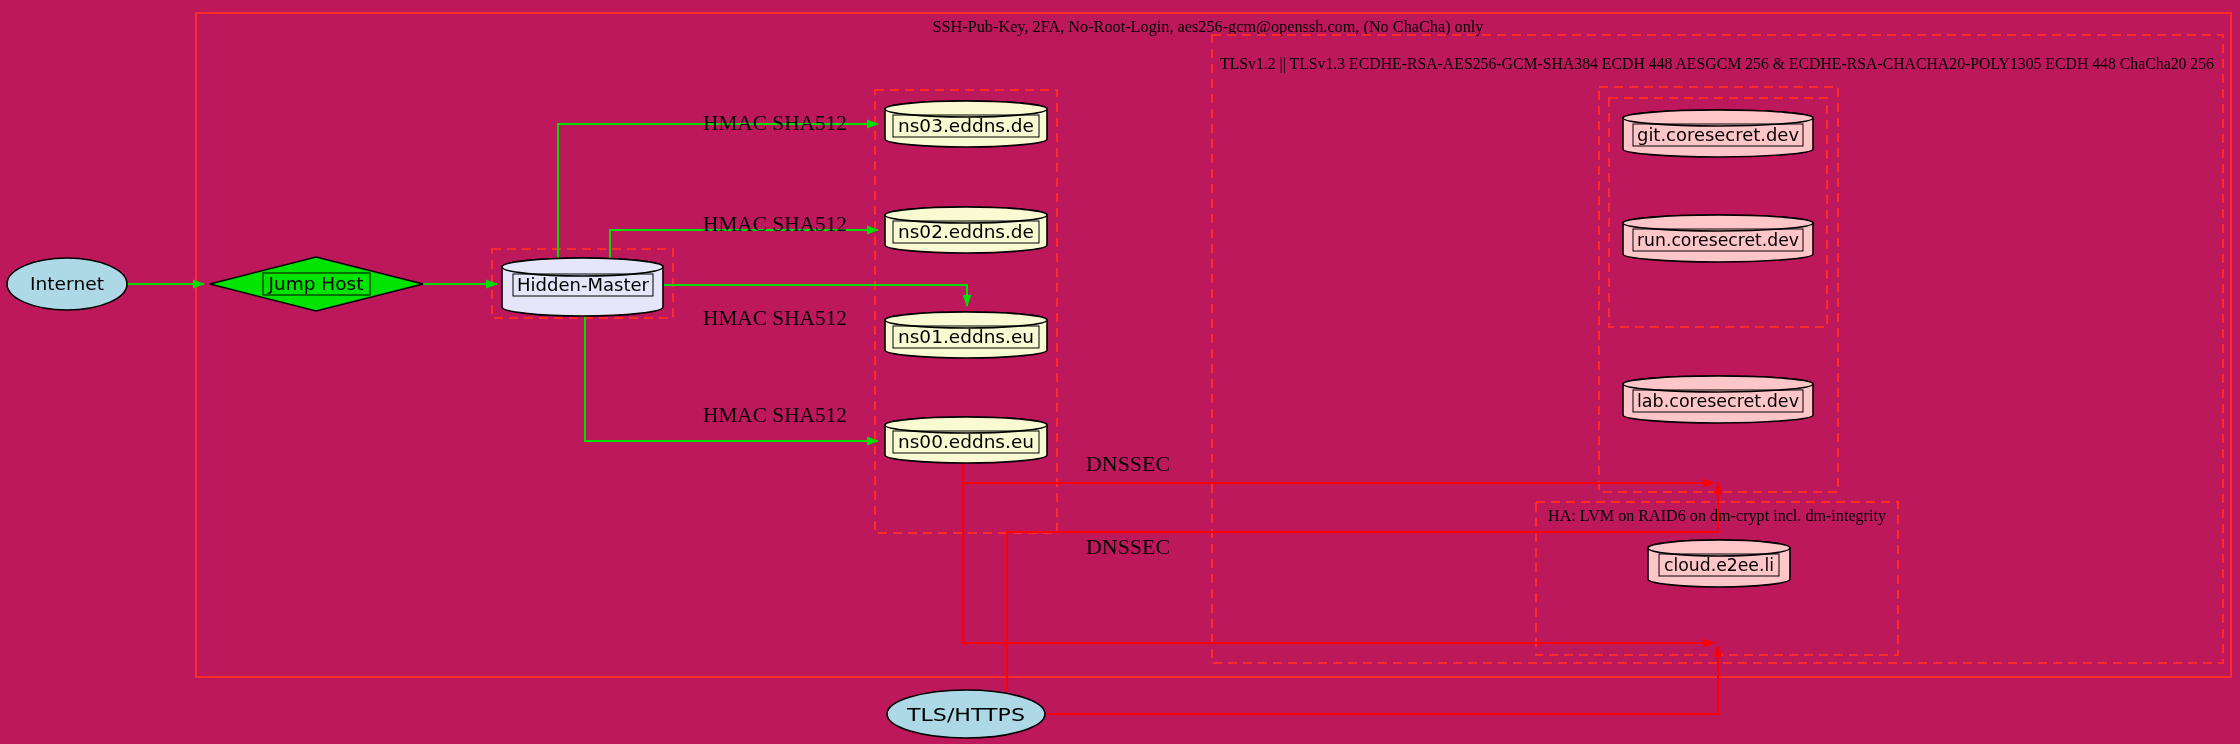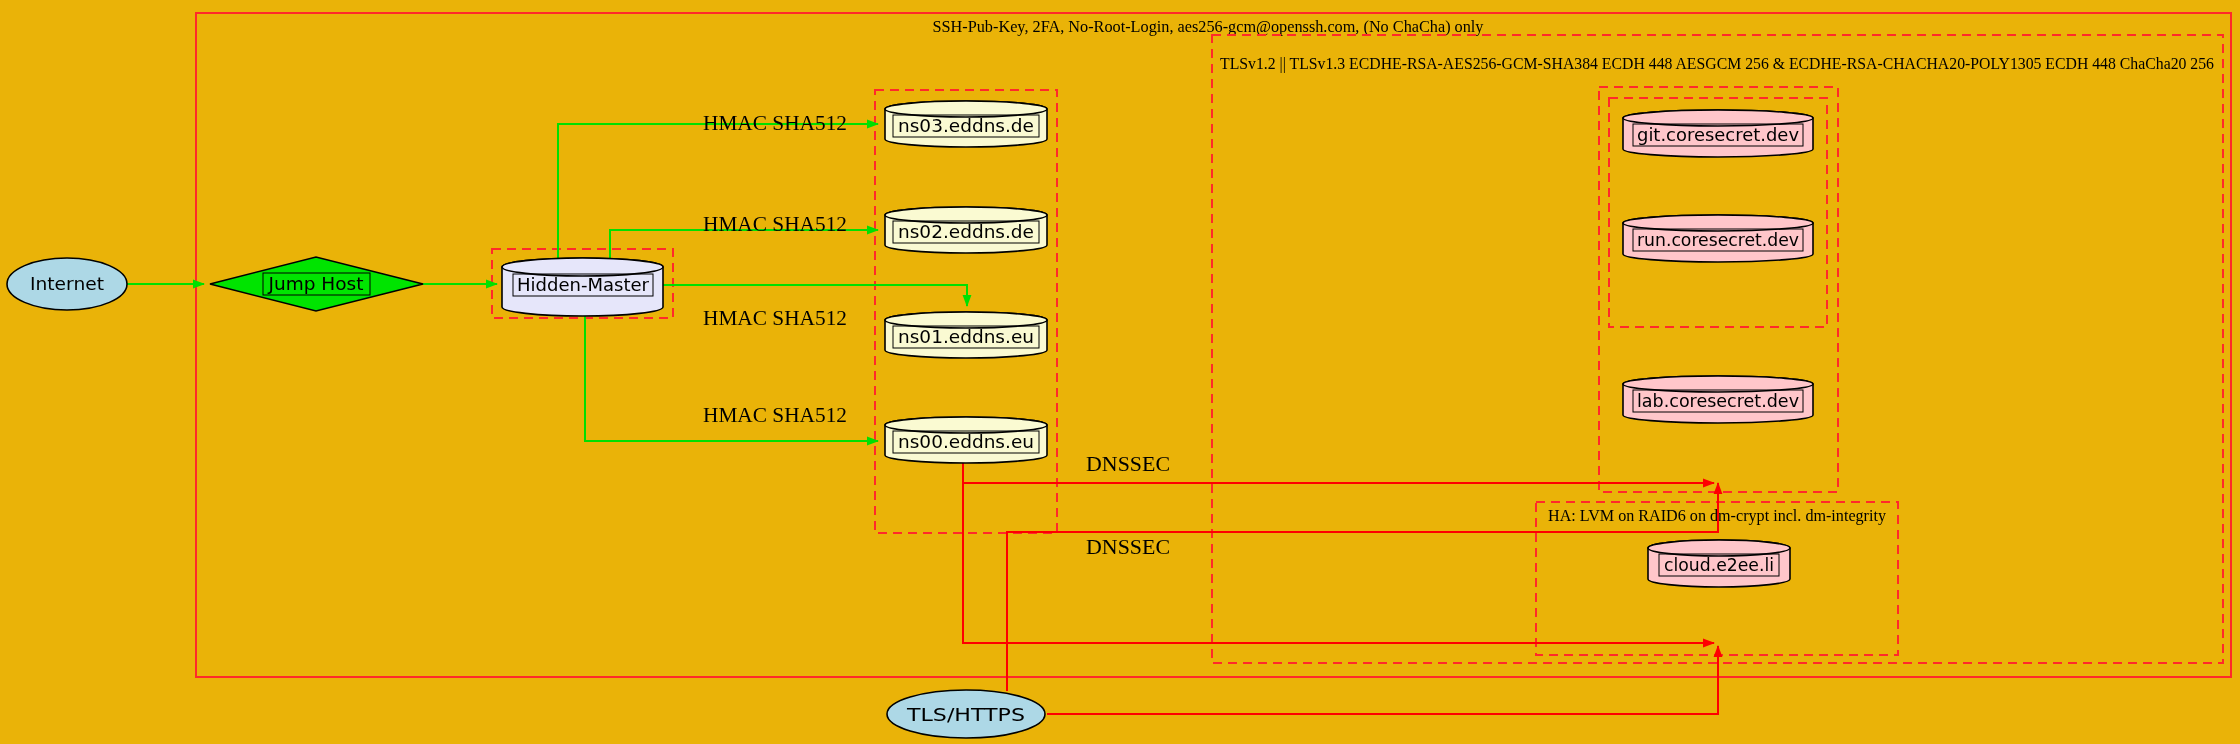--- a/index.html
+++ b/index.html
@@ -1,16 +1,16 @@
 <!DOCTYPE html>
 <html><head>
 <meta charset="utf-8">
 <style>
   html,body{margin:0;padding:0;background:#ffffff;}
-  .page{position:relative;width:2240px;height:744px;background:#eab308;overflow:hidden;}
+  .page{position:relative;width:2240px;height:744px;background:#be185d;overflow:hidden;}
   svg{display:block;}
   .nl{font-family:"DejaVu Sans","Liberation Sans",sans-serif;font-size:17px;fill:#000000;}
   .el{font-family:"Liberation Serif","DejaVu Serif",serif;font-size:20px;fill:#000000;}
   .cl16{font-family:"Liberation Serif","DejaVu Serif",serif;font-size:16px;fill:#000000;}
   .cl17{font-family:"Liberation Serif","DejaVu Serif",serif;font-size:17px;fill:#000000;}
   .cluster{fill:none;stroke:#ff2a2a;stroke-width:2;}
   .dashed{stroke-dasharray:9 6;}
   .gedge{fill:none;stroke:#00e000;stroke-width:2;}
   .redge{fill:none;stroke:#ff0000;stroke-width:2;}
   .cyl{stroke:#000000;stroke-width:1.6;}

